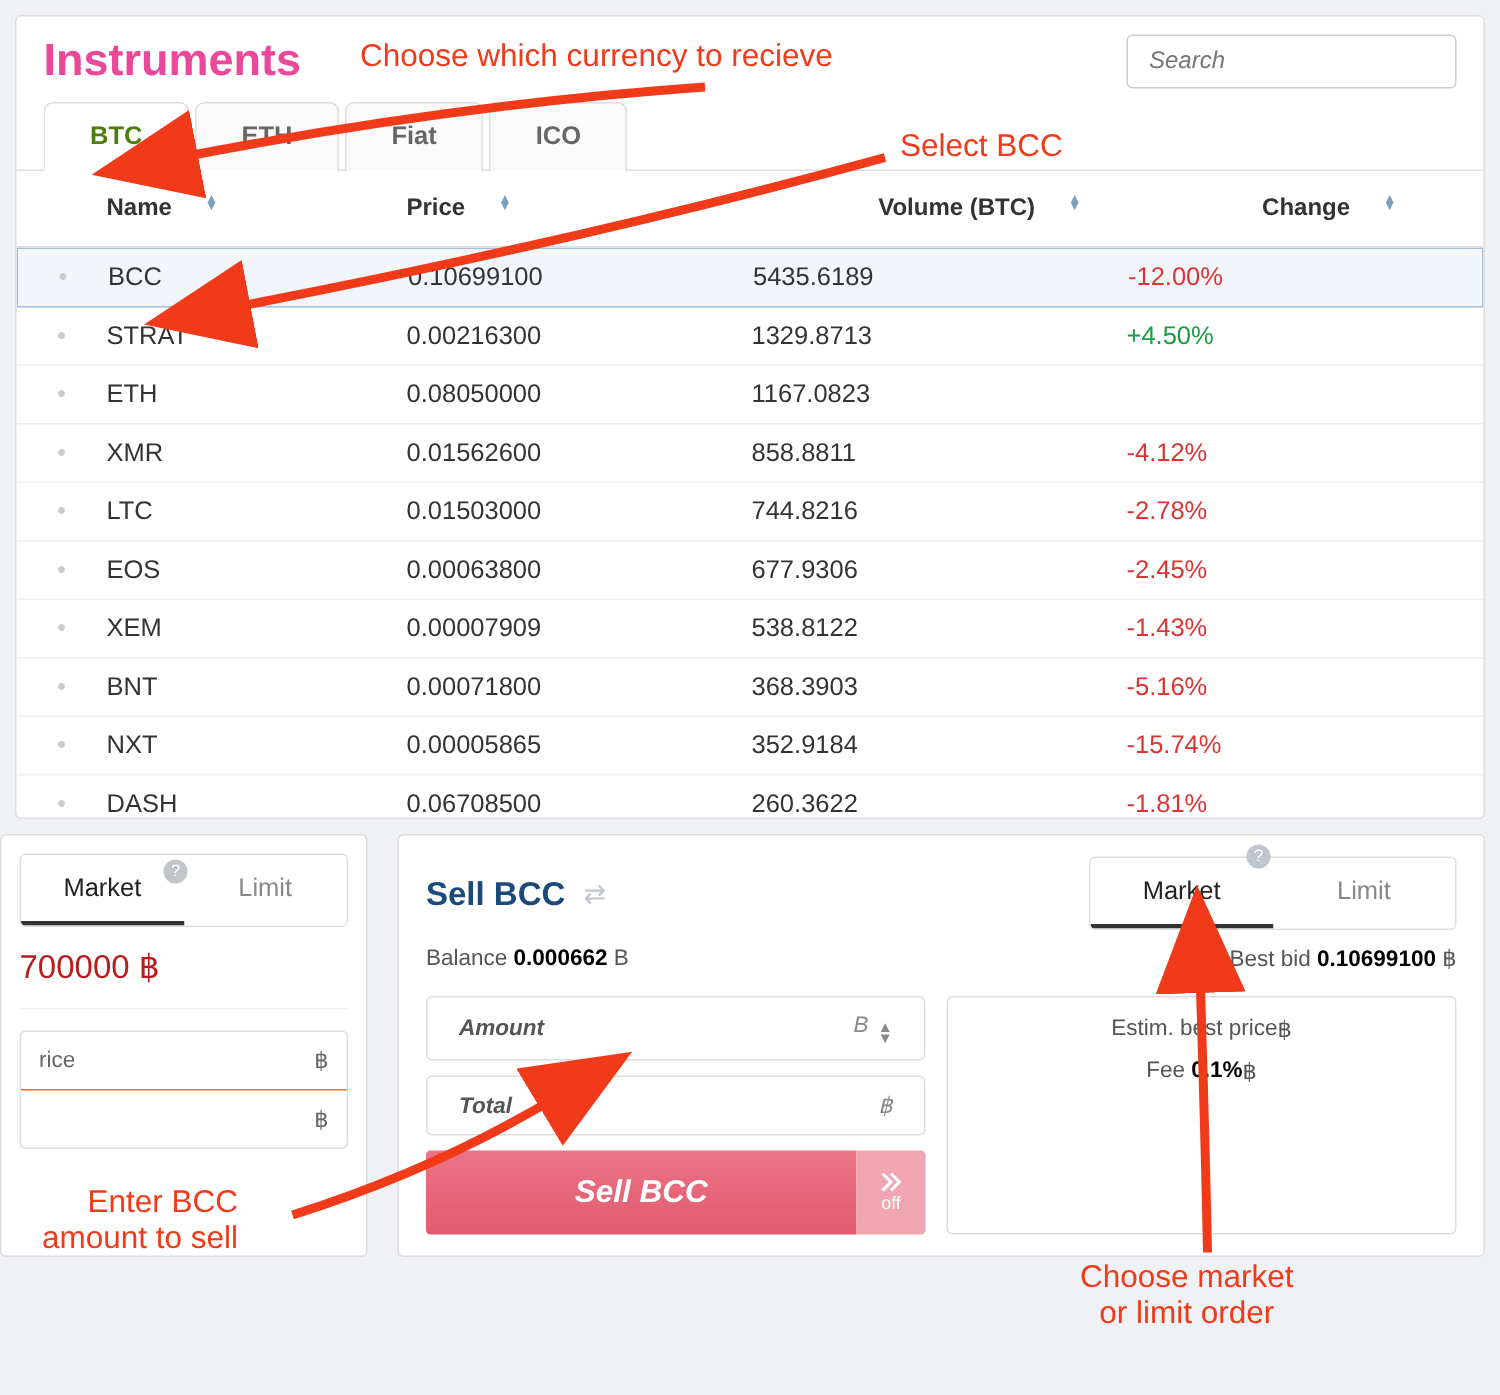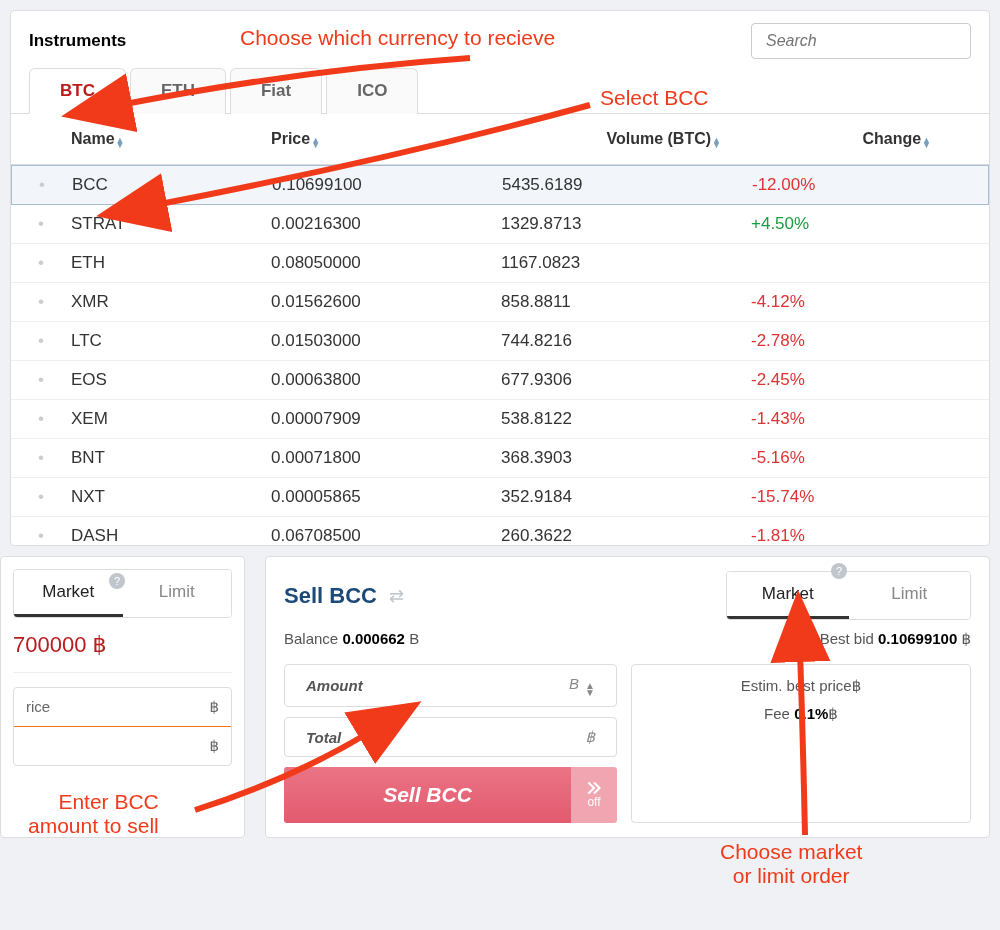--- a/index.html
+++ b/index.html
@@ -1,29 +1,29 @@
 <!DOCTYPE html>
 <html><head>
 <meta charset="utf-8">
 <style>
 * { box-sizing: border-box; margin: 0; padding: 0; }
 body { font-family: -apple-system, BlinkMacSystemFont, "Segoe UI", Arial, sans-serif; background: #f0f1f5; color: #333; width: 1000px; height: 930px; overflow: hidden; }
 
 
 .panel { background: #fff; border: 1px solid #ddd; border-radius: 4px; margin: 10px; }
 .instruments-header { display: flex; align-items: center; padding: 12px 18px 8px; }
-.instruments-title { font-size: 17px; font-weight: 700; color: #000000; }
+.instruments-title { font-size: 30px; font-weight: 700; color: #ec4899; }
 .search-box { margin-left: auto; padding: 8px 14px; font-size: 16px; border: 1px solid #ccc; border-radius: 4px; width: 220px; color: #999; font-style: italic; background: #fff; }
 
 .tabs-row { display: flex; gap: 0; padding: 0 18px; border-bottom: 1px solid #ddd; position: relative; }
 .tab { padding: 12px 30px; border: 1px solid #ddd; border-bottom: none; border-radius: 6px 6px 0 0; font-size: 17px; font-weight: 600; color: #666; background: #fafafa; margin-right: 4px; cursor: pointer; position: relative; top: 1px; }
-.tab.active { background: #fff; color: #b91c1c; border-bottom: 1px solid #fff; }
+.tab.active { background: #fff; color: #4d7c0f; border-bottom: 1px solid #fff; }
 
 .table-header { display: grid; grid-template-columns: 60px 200px 230px 250px 210px; padding: 16px 0; font-size: 16px; font-weight: 600; border-bottom: 1px solid #ddd; }
-.th { display: flex; align-items: flex-end; gap: 1px; }
+.th { display: flex; align-items: flex-start; gap: 22px; }
 .th:nth-child(4), .th:nth-child(5) { justify-content: flex-end; padding-right: 30px; }
 .sort-icon { display: inline-flex; flex-direction: column; line-height: 5px; font-size: 9px; color: #7aa0c0; }
 
 .table-body { max-height: 380px; overflow: hidden; }
 .row { display: grid; grid-template-columns: 60px 200px 230px 250px 210px; padding: 9px 0; font-size: 17px; border-bottom: 1px solid #eee; cursor: pointer; }
 .row.selected { background: #f2f5fa; border: 1px solid #a8bdd6; }
 .row .cell:nth-child(1) { text-align: center; color: #ccc; }
 .row .cell:nth-child(4), .row .cell:nth-child(5) { text-align: left; padding-right: 30px; }
 .change-neg { color: #d33; }
 .change-pos { color: #1a9e3f; }

